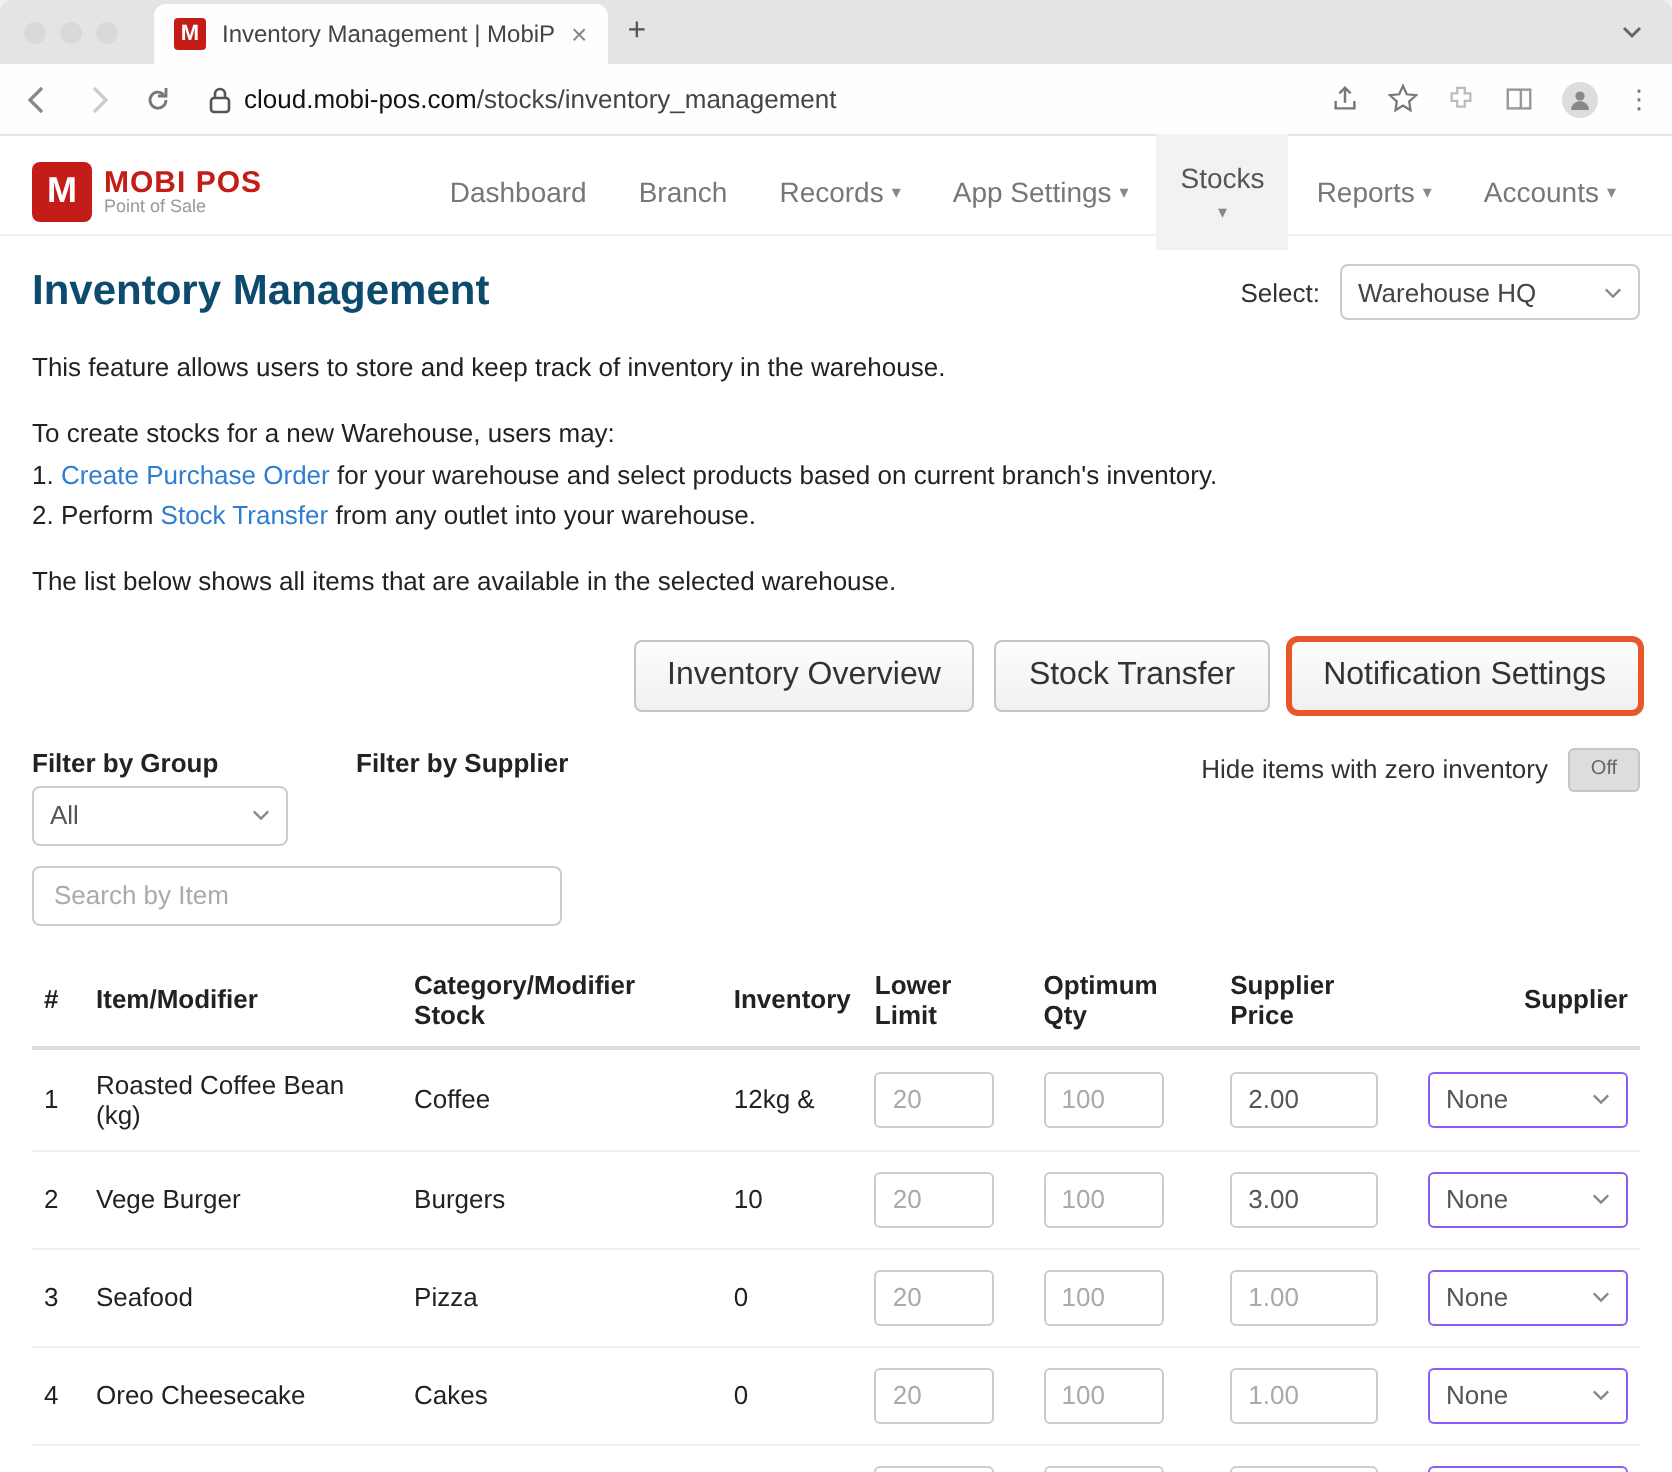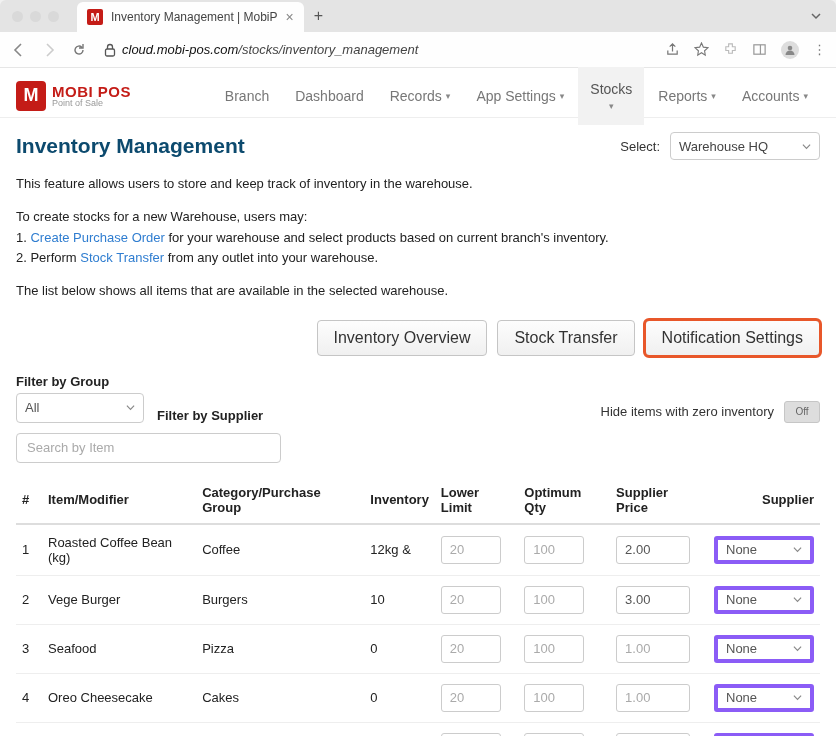--- a/index.html
+++ b/index.html
@@ -17,21 +17,21 @@
     .tl { width: 11px; height: 11px; border-radius: 50%; background: #d9d9d9; }
     .tab { display: flex; align-items: center; background: #fefefe; border-radius: 6px 6px 0 0; height: 30px; padding: 0 10px; margin-left: 10px; margin-top:2px; min-width: 210px; gap: 8px; font-size: 12px; color: #444;}
     .tab-favicon { width: 16px; height: 16px; background: #c41c17; border-radius: 2px; display: flex; align-items: center; justify-content: center; color:#fff; font-weight:bold; font-size:11px;}
     .tab-close { color:#888; font-size:14px; }
     .new-tab { margin-left: 10px; color:#555; font-size:16px; }
     .tab-overflow { margin-left:auto; color:#555; padding-right:6px; }
     .addr-bar { display:flex; align-items:center; height:36px; padding:0 10px; gap:12px; background:#fefefe; border-bottom:1px solid #e6e6e6;}
     .addr-btn { width:18px; height:18px; display:flex; align-items:center; justify-content:center; color:#777; }
     .addr-btn.disabled { color:#bdbdbd; }
     .addr-lock { color:#555; }
-    .url { flex:1; font-size:13px; color:#444; display:flex; align-items:center; gap:6px; padding-left:4px;font-style:italic;}
+    .url { flex:1; font-size:13px; color:#444; display:flex; align-items:center; gap:6px; padding-left:4px;}
     .url .host { color:#111; }
     .addr-right { display:flex; gap:14px; color:#777; align-items:center;}
     .addr-right .avatar-ico { width:18px; height:18px; background:#ddd; border-radius:50%; display:flex; align-items:center; justify-content:center; font-size:11px;}
     
     .app-header { display:flex; align-items:center; padding: 6px 16px 0 16px; border-bottom:1px solid #eee; height:50px;}
     .logo { display:flex; align-items:center; gap:6px; }
     .logo-mark { width:30px; height:30px; background:#c41c17; border-radius:4px; display:flex; align-items:center; justify-content:center; color:#fff; font-weight:bold; font-size:18px;}
     .logo-text { display:flex; flex-direction:column; line-height:1; }
     .logo-text .top { color:#c41c17; font-weight:bold; font-size:15px; letter-spacing:0.5px;}
     .logo-text .bot { color:#999; font-size:9px; }
@@ -44,37 +44,37 @@
     .title-row { display:flex; align-items:center; margin-bottom:14px;}
     .page-title { font-size:21px; font-weight:700; color:#0c4a6e; }
     .select-wrap { margin-left:auto; display:flex; align-items:center; gap:10px; font-size:13px; color:#333;}
     .big-select { width:150px; height:28px; border:1px solid #ccc; border-radius:4px; background:#fff; display:flex; align-items:center; padding:0 8px; font-size:13px; justify-content:space-between; color:#444;}
     .desc { font-size:13px; color:#222; line-height:1.6; margin-bottom:4px;}
     .desc a { color:#2f7dd0; text-decoration:none; }
     .desc p { margin-bottom:12px; }
     .action-row { display:flex; justify-content:flex-end; gap:10px; margin-top:18px; margin-bottom:18px;}
     .action-btn { border:1px solid #c5c5c5; background:linear-gradient(#fdfdfd,#f0f0f0); border-radius:4px; padding:8px 16px; font-size:16px; color:#333; cursor:pointer;}
     .action-btn.highlighted { outline:3px solid #e8572a; outline-offset:-1px;}
-    .filters-row { display:flex; align-items:flex-end; gap:13px; margin-bottom:10px;}
+    .filters-row { display:flex; align-items:flex-start; gap:34px; margin-bottom:10px;}
     .filter-block { display:flex; flex-direction:column; gap:4px; }
     .filter-label { font-size:13px; font-weight:bold; color:#222; }
     .filter-select { width:128px; height:30px; border:1px solid #ccc; border-radius:4px; padding:0 8px; display:flex; align-items:center; justify-content:space-between; font-size:13px; color:#555;}
     .hide-zero { margin-left:auto; display:flex; align-items:center; gap:10px; font-size:13px;}
     .toggle { width:36px; height:22px; background:#ddd; border:1px solid #c6c6c6; border-radius:3px; display:flex; align-items:center; justify-content:center; font-size:10px; color:#666;}
     .search-input { width:265px; height:30px; border:1px solid #ccc; border-radius:4px; padding:0 10px; font-size:13px; color:#444; margin-bottom:14px;}
     .search-input::placeholder { color:#aaa; }
     
     table { width:100%; border-collapse:collapse; font-size:13px; }
     thead th { text-align:left; font-weight:bold; color:#222; border-bottom:2px solid #ddd; padding:8px 6px; background:#fff;}
     thead th.rt { text-align:right; }
     tbody td { padding:10px 6px; border-bottom:1px solid #eee; color:#222; vertical-align:middle;}
     .cell-input { width:60px; height:28px; border:1px solid #ccc; border-radius:3px; padding:0 8px; font-size:13px; color:#555; text-align:left;}
     .cell-input::placeholder{ color:#aaa; }
     .cell-input.wide { width:74px; }
-    .supplier-dd { width:100px; height:28px; border:4px solid #8b5cf6; border-radius:3px; padding:0 8px; display:flex; align-items:center; justify-content:space-between; font-size:13px; color:#555;}
+    .supplier-dd { width:100px; height:28px; border:1px solid #8b5cf6; border-radius:3px; padding:0 8px; display:flex; align-items:center; justify-content:space-between; font-size:13px; color:#555;}
     th.num, td.num { width:26px; }
     svg { display:block; }
   </style>
 </head>
 <body>
 
 <div class="browser-chrome">
   <div class="tab-bar">
     <div class="traffic-lights">
       <div class="tl"></div>
@@ -154,24 +154,24 @@
 <div class="app-header">
   <div class="logo">
     <div class="logo-mark">M</div>
     <div class="logo-text">
       <span class="top">MOBI POS</span>
       <span class="bot">Point of Sale</span>
     </div>
   </div>
   <div class="main-nav" id="main-nav">
       <div class="nav-item">
+        <span>Dashboard</span>
+      </div>
+      <div class="nav-item">
         <span>Branch</span>
-      </div>
-      <div class="nav-item">
-        <span>Dashboard</span>
       </div>
       <div class="nav-item">
         <span>Records</span>
         <span class="caret">▾</span>
       </div>
       <div class="nav-item">
         <span>App Settings</span>
         <span class="caret">▾</span>
       </div>
       <div class="nav-item active">
@@ -246,21 +246,21 @@
     </div>
   </div>
 
   <input class="search-input" placeholder="Search by Item" style="">
 
   <table>
     <thead>
       <tr>
         <th class="num">#</th>
         <th>Item/Modifier</th>
-        <th>Category/Purchase Group</th>
+        <th>Category/Modifier Stock</th>
         <th>Inventory</th>
         <th>Lower Limit</th>
         <th>Optimum Qty</th>
         <th>Supplier Price</th>
         <th class="rt">Supplier</th>
       </tr>
     </thead>
     <tbody id="tbody">
         <tr>
     <td class="num">1</td>

